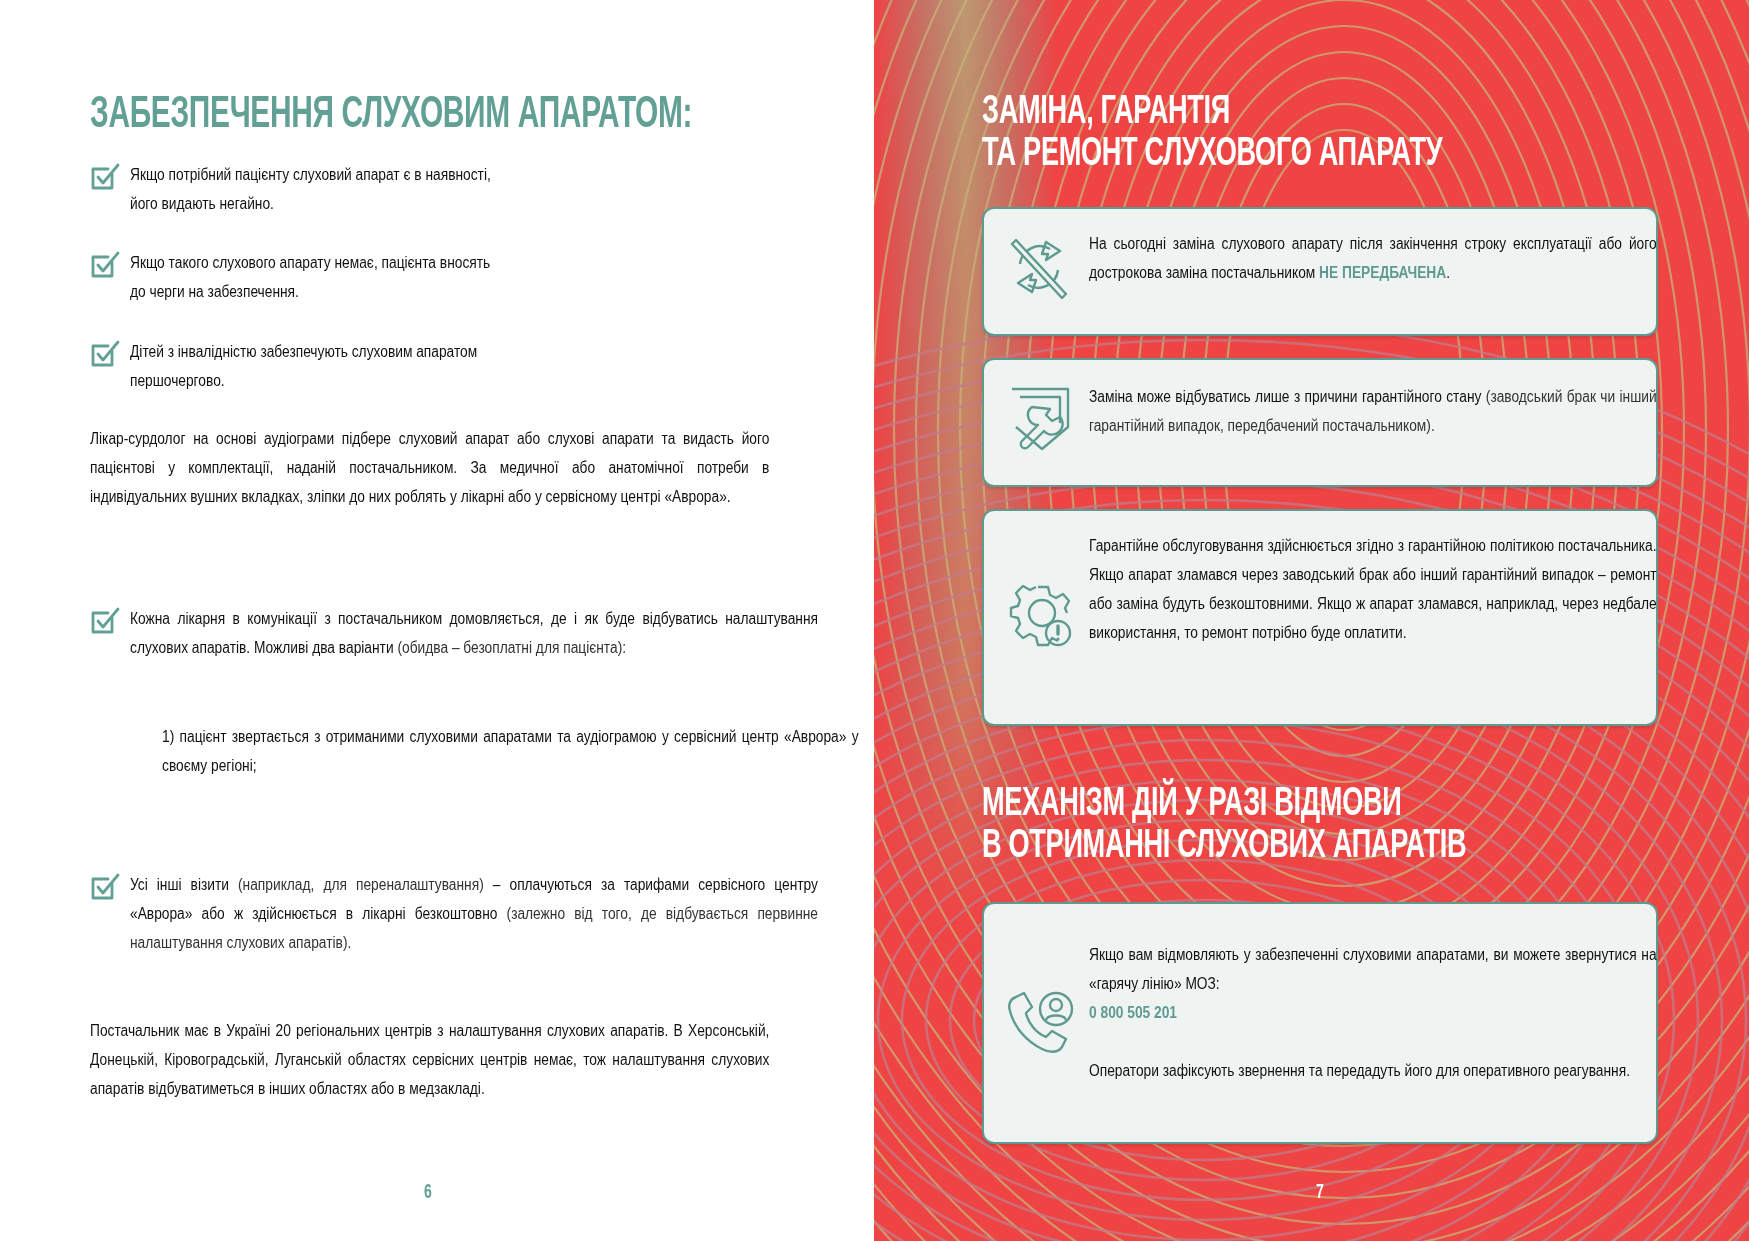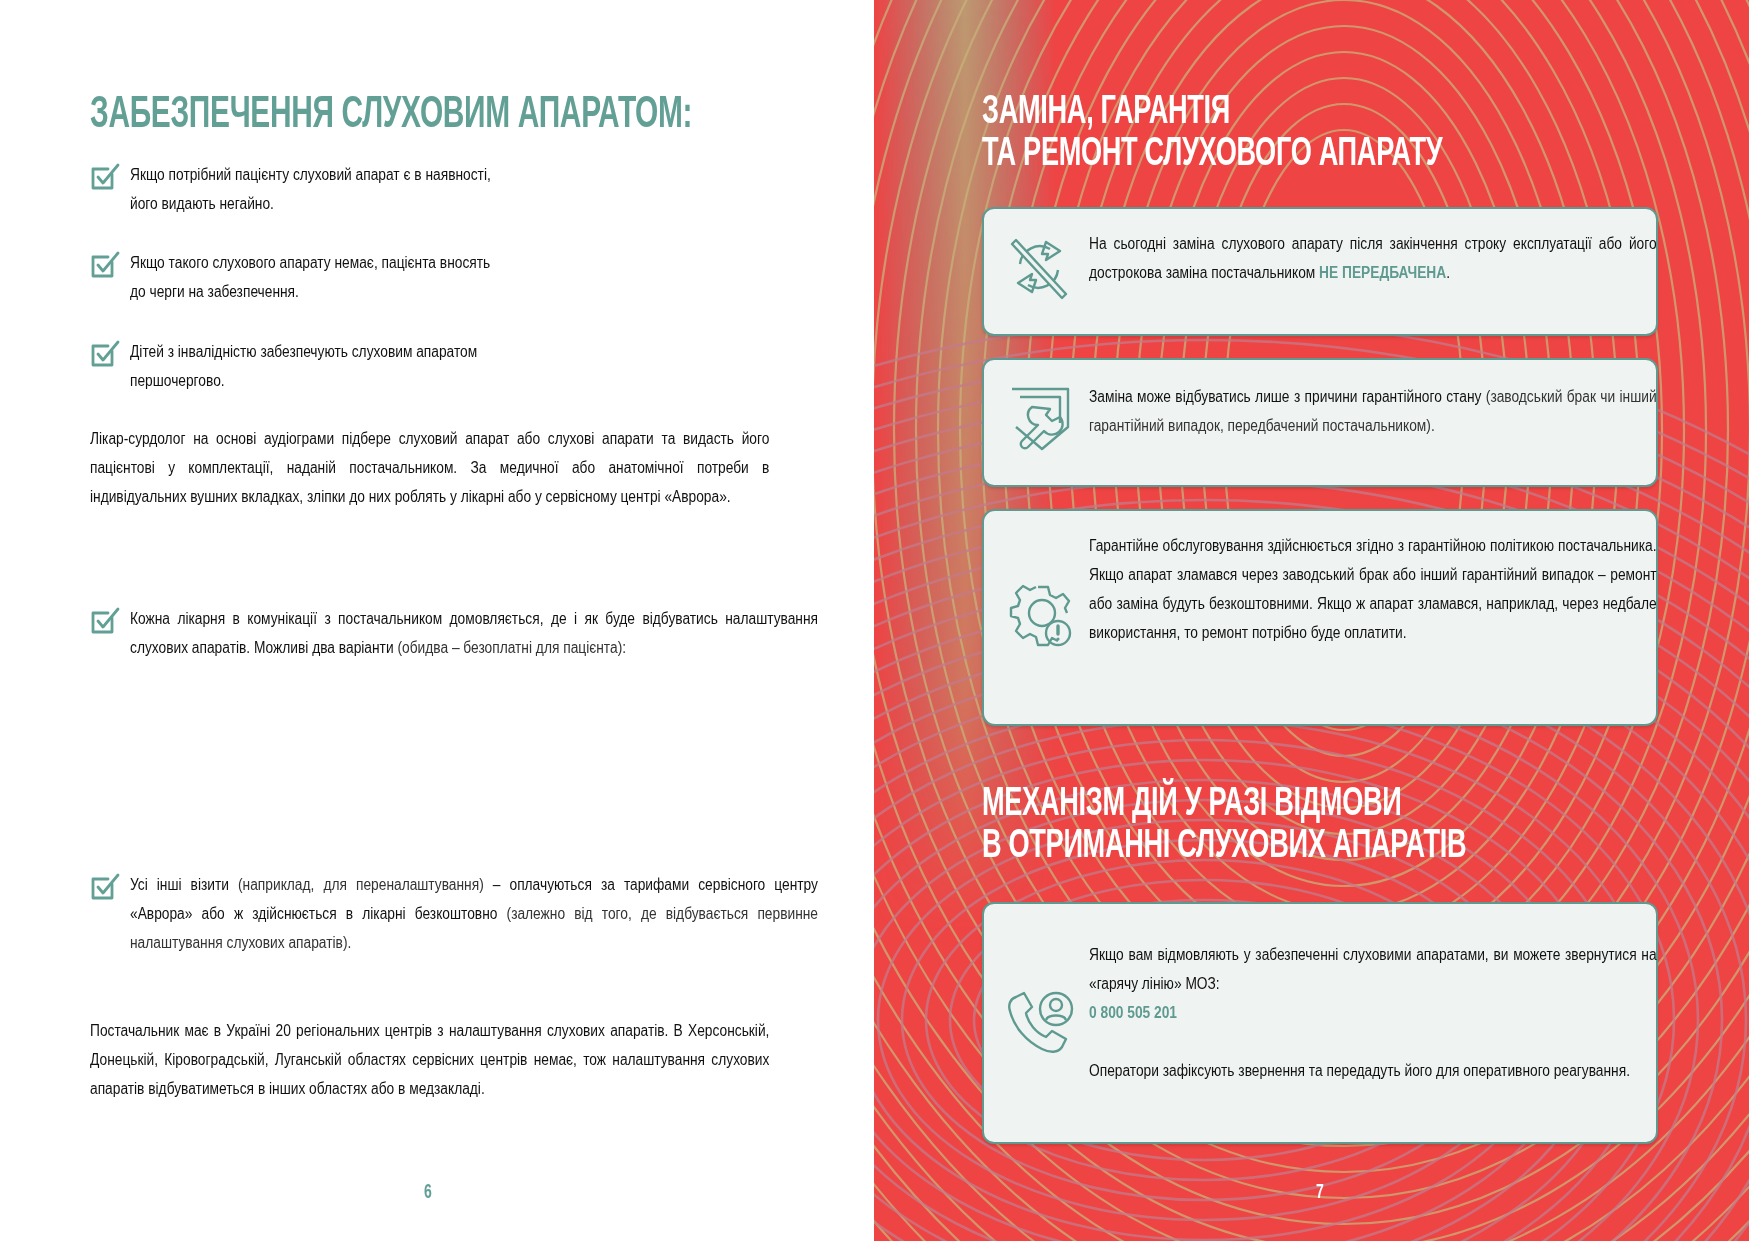--- a/index.html
+++ b/index.html
@@ -87,20 +87,23 @@
         <path d="M8 15 L13 21 L28 3" fill="none" stroke="#62a096" stroke-width="2.8" stroke-linecap="round" stroke-linejoin="round"></path>
       </svg>
     <div class="check-text">
         <div class="cond-wrap" style="width:800px; text-align:justify;">
       <span class="b">Кожна лікарня в комунікації з постачальником домовляється, де і як буде відбуватись налаштування слухових апаратів. Можливі два варіанти</span>
       <span class="light">(обидва – безоплатні для пацієнта):</span>
     </div>
       </div>
   </div>
 
+  <div class="sub-item body-text" style="top:722px;">
+    <div class="cond-wrap" style="width:810px; text-align:justify;">1) пацієнт звертається з отриманими слуховими апаратами та аудіограмою у сервісний центр «Аврора» у своєму регіоні;</div>
+  </div>
 
   <div class="check-item body-text" style="top:870px;">
     <svg class="check-icon" viewBox="0 0 30 30">
         <path d="M22 12 V26 H3 V7 H18" fill="none" stroke="#62a096" stroke-width="2.8" stroke-linecap="round" stroke-linejoin="round"></path>
         <path d="M8 15 L13 21 L28 3" fill="none" stroke="#62a096" stroke-width="2.8" stroke-linecap="round" stroke-linejoin="round"></path>
       </svg>
     <div class="check-text">
         <div class="cond-wrap" style="width:800px; text-align:justify;">
       <span class="b">Усі інші візити</span>
       <span class="light">(наприклад, для переналаштування)</span>
@@ -236,21 +239,21 @@
       <path d="M26 20 A10 10 0 0 0 32 38 L16 54 A4 4 0 0 0 22 60 L38 44 A10 10 0 0 0 54 30 L46 34 L40 28 L44 22 Z"></path>
     </svg>
     <div class="card-text body-text" style="top:22px;">
         <div class="cond-wrap" style="width:660px; text-align:justify;">
       <span class="b">Заміна може відбуватись лише з причини гарантійного стану</span>
       <span class="light">(заводський брак чи інший гарантійний випадок, передбачений постачальником).</span>
     </div>
       </div>
   </div>
 
-  <div class="card" style="top:509px; height:217px;border-radius:13px;">
+  <div class="card" style="top:509px; height:217px;">
     <svg class="card-icon" style="top:72px;" viewBox="0 0 66 66" fill="none" stroke="#5f9a91" stroke-width="2.4" stroke-linejoin="round">
       <path d="M26 4 H36 L38 12 L44 15 L51 11 L57 18 L53 25 L55 30 M46 58 L40 55 L36 62 H26 L24 54 L18 51 L11 55 L4 48 L8 41 L6 35 L-1 33 V25 L6 23 L8 17 L4 10 L11 3 L18 7 L24 4" transform="translate(6 0)"></path>
       <circle cx="36" cy="30" r="13"></circle>
       <circle cx="52" cy="50" r="12"></circle>
       <path d="M52 43 V51" stroke-width="3.4" stroke-linecap="round"></path>
       <circle cx="52" cy="56" r="1.6" fill="#5f9a91" stroke="none"></circle>
     </svg>
     <div class="card-text body-text" style="top:20px;">
         <div class="cond-wrap" style="width:660px; text-align:justify;">
       <span>Гарантійне обслуговування здійснюється згідно з гарантійною політикою постачальника. Якщо апарат зламався через заводський брак або інший гарантійний випадок – ремонт або заміна будуть безкоштовними. Якщо ж апарат зламався, наприклад, через недбале використання, то ремонт потрібно буде оплатити.</span>

